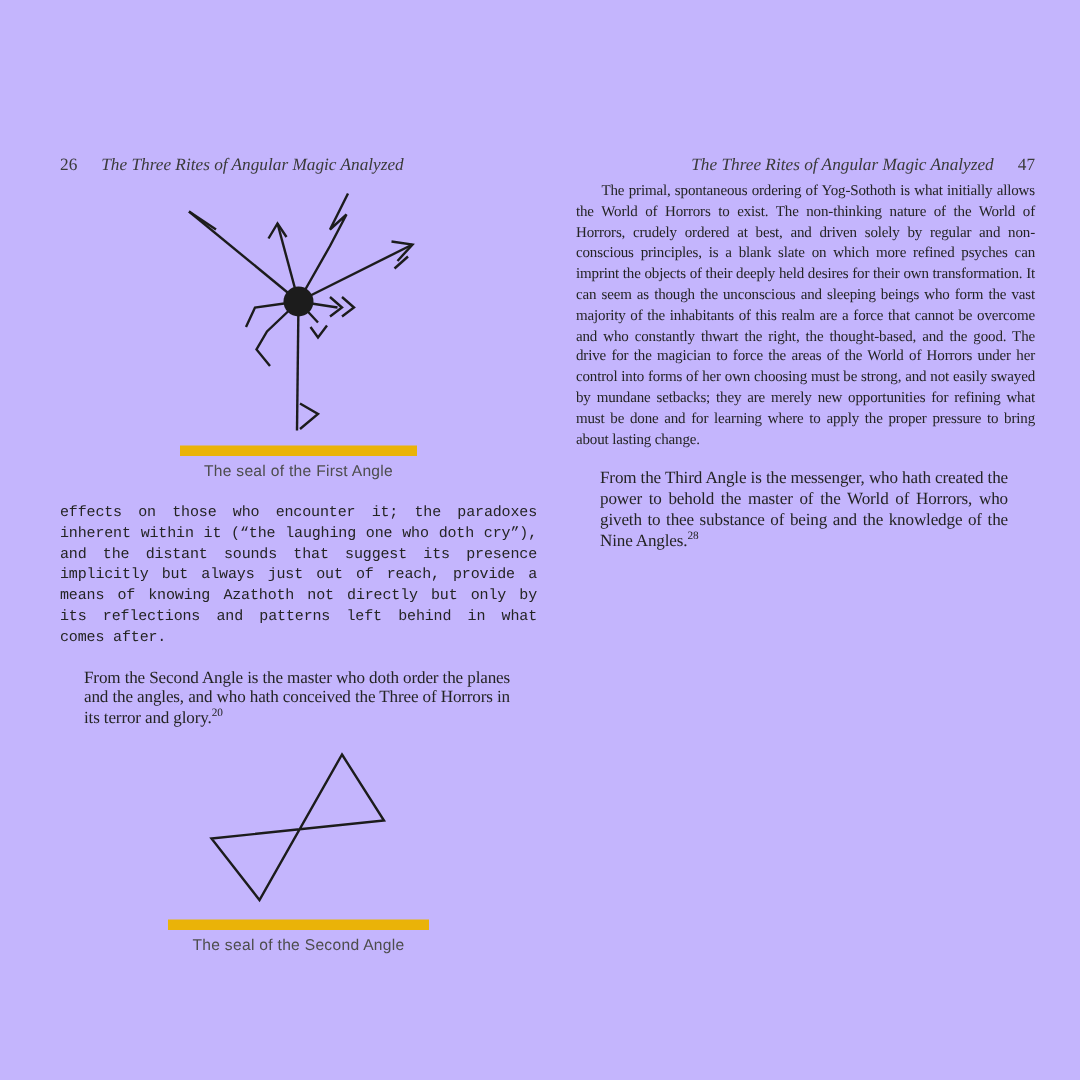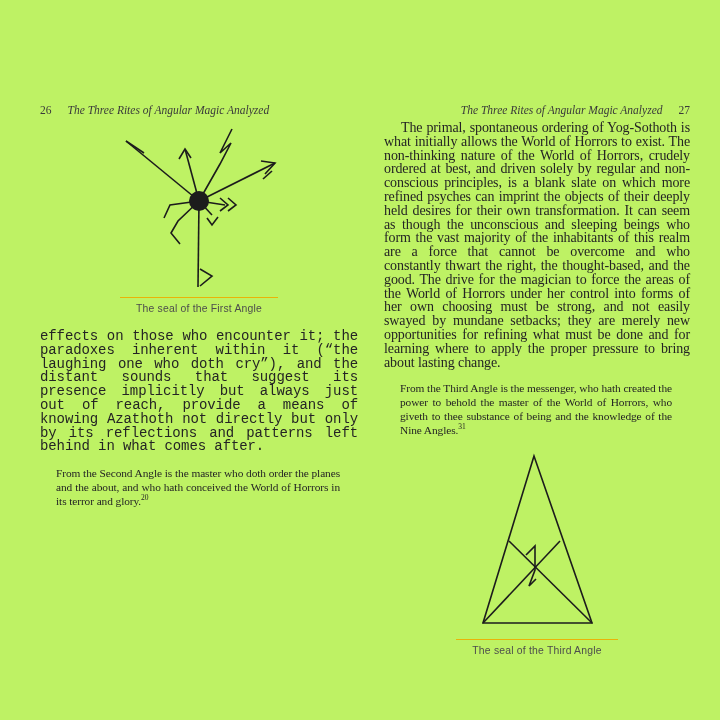--- a/index.html
+++ b/index.html
@@ -1,19 +1,19 @@
 <!DOCTYPE html>
 <html><head>
 <meta charset="utf-8">
 <style>
   html, body { margin: 0; padding: 0; background: #ffffff; }
   .canvas {
     position: relative;
     width: 720px; height: 720px;
-    background: #bef264;
+    background: #c4b5fd;
     font-family: "Liberation Serif", serif;
     color: #242424;
     overflow: hidden;
   }
   .page { position: absolute; top: 104px; }
   .page-left  { left: 40px;  width: 318px; }
   .page-right { left: 384px; width: 306px; }
 
   .page-header {
     display: flex;
@@ -27,30 +27,30 @@
   .page-right .page-header { justify-content: flex-end; }
   .page-right .page-header .page-num { margin-left: 16px; }
 
   .figure { text-align: center; }
   .figure svg { display: block; margin: 0 auto; }
   .fig-caption {
     display: block;
     width: fit-content;
     margin: 6px auto 0;
     padding: 5px 16px 0;
-    border-top: 1px solid #eab308;
+    border-top: 7px solid #eab308;
     font-family: "Liberation Sans", sans-serif;
     font-size: 10.4px;
     color: #4d4d4d;
     letter-spacing: 0.2px;
   }
 
   .body-para {
     margin: 0;
-    font-size: 14px;
+    font-size: 10px;
     line-height: 13.8px;
     text-align: justify;
     letter-spacing: -0.1px;
   }
   .indent-first { text-indent: 17px; }
 
   .quote {
     margin: 13px 0 0;
     padding: 0 18px 0 16px;
     font-size: 11.4px;
@@ -112,46 +112,40 @@
           <line x1="120" y1="80" x2="119" y2="166"></line>
           <polyline points="121,148 133,155 121,165"></polyline>
           <circle cx="120" cy="80" r="10" fill="#1c1c1c" stroke="none"></circle>
         </g>
       </svg>
       <span class="fig-caption">The seal of the First Angle</span>
     </div>
 
     <p class="body-para mt16">effects on those who encounter it; the paradoxes inherent within it (“the laughing one who doth cry”), and the distant sounds that suggest its presence implicitly but always just out of reach, provide a means of knowing Azathoth not directly but only by its reflections and patterns left behind in what comes after.</p>
 
-    <p class="quote"><span>From the Second Angle is the master who doth order the planes and the about, and who hath conceived the World of Horrors in its terror and glory.</span><sup>20</sup></p>
+    <p class="quote"><span>From the Second Angle is the master who doth order the planes and the angles, and who hath conceived the Three of Horrors in its terror and glory.</span><sup>20</sup></p>
 
+    <div class="figure mt10">
+      <svg width="160" height="110" viewBox="0 0 160 110">
+        <g class="seal-stroke">
+          <polygon points="109,6 137,50 22,62 54,103"></polygon>
+        </g>
+      </svg>
+      <span class="fig-caption">The seal of the Second Angle</span>
+    </div>
 
   </div>
 
   <div class="page page-right">
 
     <div class="page-header">
       <span class="running-title">The Three Rites of Angular Magic Analyzed</span>
-      <span class="page-num">27</span>
+      <span class="page-num">47</span>
     </div>
 
     <p class="body-para indent-first mt2">The primal, spontaneous ordering of Yog-Sothoth is what initially allows the World of Horrors to exist. The non-thinking nature of the World of Horrors, crudely ordered at best, and driven solely by regular and non-conscious principles, is a blank slate on which more refined psyches can imprint the objects of their deeply held desires for their own transformation. It can seem as though the unconscious and sleeping beings who form the vast majority of the inhabitants of this realm are a force that cannot be overcome and who constantly thwart the right, the thought-based, and the good. The drive for the magician to force the areas of the World of Horrors under her control into forms of her own choosing must be strong, and not easily swayed by mundane setbacks; they are merely new opportunities for refining what must be done and for learning where to apply the proper pressure to bring about lasting change.</p>
 
-    <p class="quote"><span>From the Third Angle is the messenger, who hath created the power to behold the master of the World of Horrors, who giveth to thee substance of being and the knowledge of the Nine Angles.</span><sup>31</sup></p>
+    <p class="quote"><span>From the Third Angle is the messenger, who hath created the power to behold the master of the World of Horrors, who giveth to thee substance of being and the knowledge of the Nine Angles.</span><sup>28</sup></p>
 
-    <div class="figure mt10">
-      <svg width="160" height="185" viewBox="0 0 160 185">
-        <g class="seal-stroke">
-
-          <polygon points="77,8 26,175 135,175"></polygon>
-
-          <line x1="26" y1="175" x2="103" y2="93"></line>
-          <line x1="135" y1="175" x2="52" y2="93"></line>
-
-          <polyline points="69,107 78,98 78,122 72,138 79,131"></polyline>
-        </g>
-      </svg>
-      <span class="fig-caption">The seal of the Third Angle</span>
-    </div>
 
   </div>
 
 </div>
 
 </body></html>

